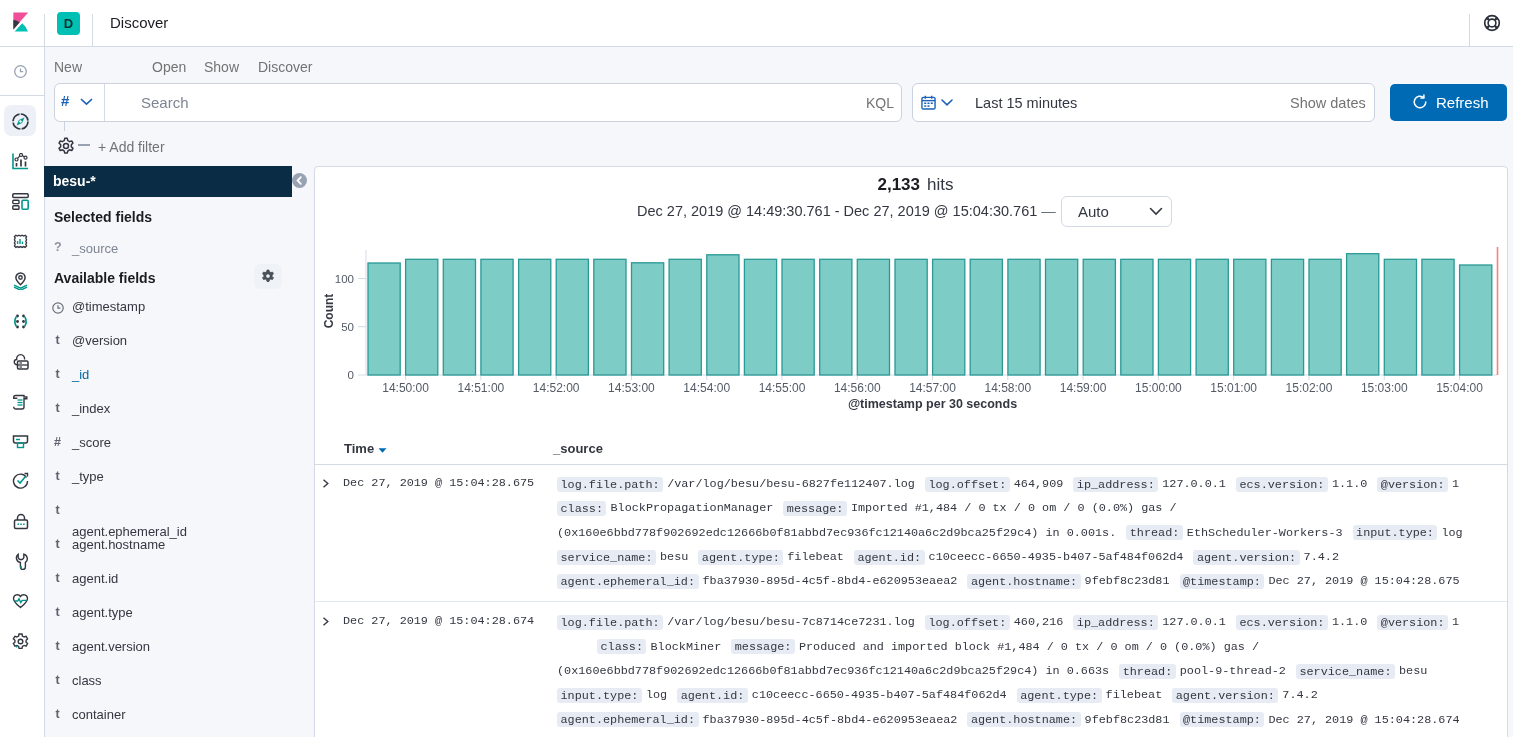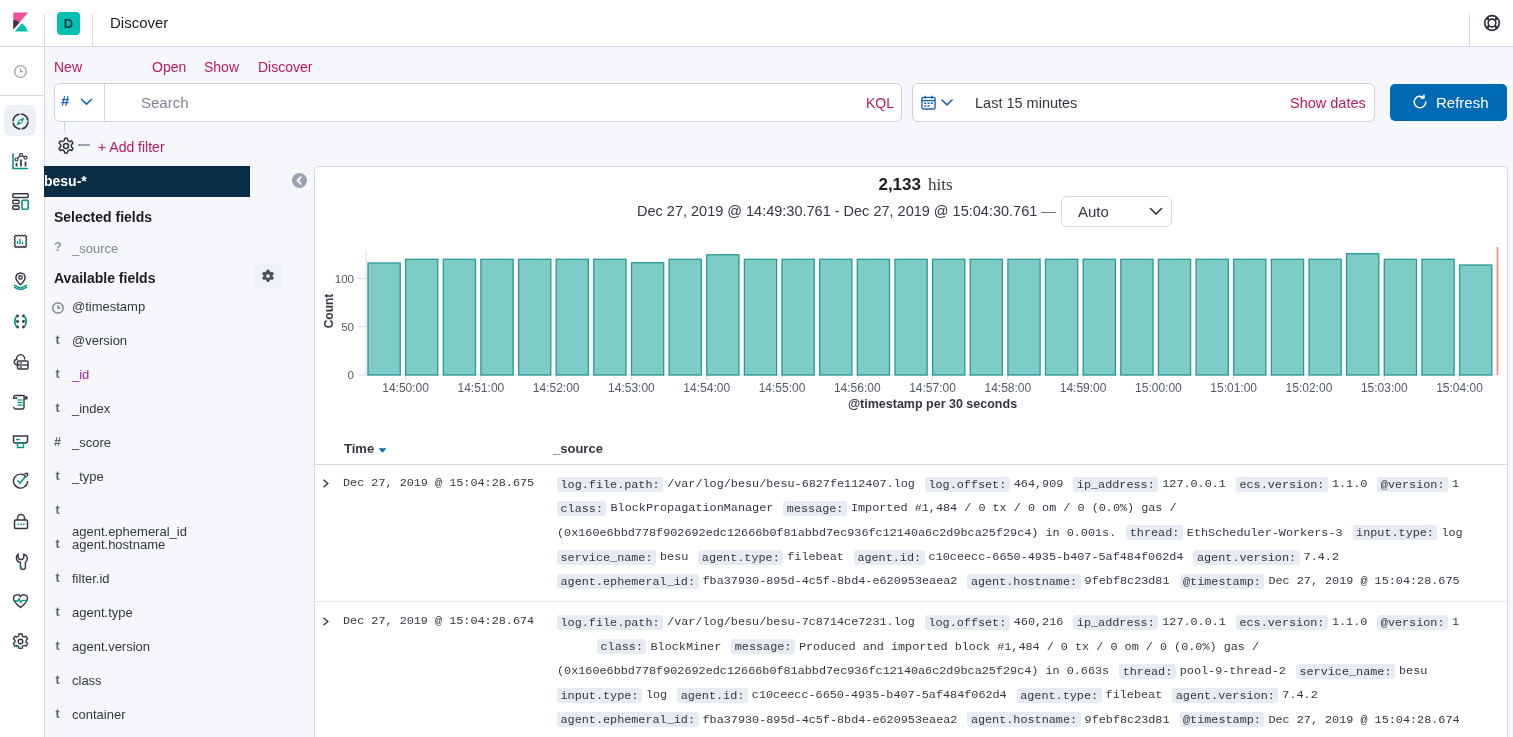--- a/index.html
+++ b/index.html
@@ -1,20 +1,20 @@
 <!DOCTYPE html>
 <html><head>
 <meta charset="utf-8">
 <style>
   * { margin:0; padding:0; box-sizing:border-box; }
   html,body { width:1513px; height:737px; overflow:hidden; background:#fff;
     font-family:"Liberation Sans", sans-serif; }
   .abs { position:absolute; }
   #page { position:relative; width:1513px; height:737px; }
-  .blue { color:#be185d; }
+  .blue { color:#737373; }
   svg { display:block; }
 </style>
 <style>
     .mono { font-family:"Liberation Mono", monospace; font-size:11.8px; color:#343741; white-space:nowrap; }
     .kb { background:#E7EBF3; border-radius:3px; padding:0.5px 3.5px; margin-right:4px; margin-left:6.5px; }
     .kb.first { margin-left:0; }
     .kv { margin-right:3.5px; }
   </style></head>
 <body>
 <div id="page">
@@ -199,21 +199,21 @@
   <div class="abs" style="left:1436px; top:94px; font-size:15px; color:#fff; font-weight:500;">Refresh</div>
 
   <div class="abs" style="left:64px; top:122px; width:1px; height:9px; background:#CBD1DE;"></div>
   <svg class="abs" style="left:57px; top:137px;" width="18" height="18" viewBox="0 0 16 16">
     <path fill="none" stroke="#343741" stroke-width="1.35" stroke-linejoin="round" d="M6.9 1.2 h2.2 l0.5 2 a5 5 0 0 1 1.5 0.9 l2-0.6 1.1 1.9 -1.5 1.5 a5 5 0 0 1 0 1.7 l1.5 1.5 -1.1 1.9 -2-0.6 a5 5 0 0 1-1.5 0.9 l-0.5 2 H6.9 l-0.5-2 a5 5 0 0 1-1.5-0.9 l-2 0.6 -1.1-1.9 1.5-1.5 a5 5 0 0 1 0-1.7 L1.8 5.4 l1.1-1.9 2 0.6 a5 5 0 0 1 1.5-0.9 z"></path>
     <circle cx="8" cy="8" r="2.2" fill="none" stroke="#343741" stroke-width="1.35"></circle>
   </svg>
   <div class="abs" style="left:78px; top:144px; width:12px; height:1.5px; background:#98A2B3;"></div>
   <div class="abs blue" style="left:98px; top:139px; font-size:14px;">+ Add filter</div>
 
-  <div class="abs" style="left:44px; top:166px; width:206px; height:31px; background:#0A2C44; color:#fff; font-size:14px; font-weight:bold; line-height:31px; ">besu-*</div>
+  <div class="abs" style="left:44px; top:166px; width:248px; height:31px; background:#0A2C44; color:#fff; font-size:14px; font-weight:bold; line-height:31px; padding-left:9px;">besu-*</div>
   <div class="abs" style="left:292px; top:173px; width:15px; height:15px; border-radius:50%; background:#98A2B3;"></div>
   <svg class="abs" style="left:295px; top:176px;" width="9" height="9" viewBox="0 0 9 9">
       <path d="M5.8 1.2 L2.6 4.5 L5.8 7.8" fill="none" stroke="#fff" stroke-width="1.8" stroke-linecap="round"></path>
     </svg>
 
   <div class="abs" style="left:54px; top:209px; font-size:14px; font-weight:bold; color:#1a1c21;">Selected fields</div>
   <div class="abs" style="left:54px; top:240px; font-size:12.5px; font-weight:bold; color:#8d93a1;">?</div>
   <div class="abs" style="left:72px; top:241px; font-size:13px; color:#7d8493;">_source</div>
   <div class="abs" style="left:54px; top:270px; font-size:14px; font-weight:bold; color:#1a1c21;text-align:center;">Available fields</div>
   <div class="abs" style="left:254px; top:264px; width:28px; height:25px; background:#EFF2F7; border-radius:6px;"></div>
@@ -222,47 +222,47 @@
     <circle cx="8" cy="8" r="2.1" fill="#EFF2F7" stroke="none"></circle>
   </svg>
   <div id="fields">
       <div class="abs" style="left: 72px; top: 299px; font-size: 13px; color: rgb(52, 55, 65);">@timestamp</div>
       <svg class="abs" style="left:52px;top:301.5px;" width="12" height="12" viewBox="0 0 12 12">
         <circle cx="6" cy="6" r="5.2" fill="none" stroke="#69707D" stroke-width="1.2"></circle>
         <path d="M6 3.2 V6.2 H8.4" fill="none" stroke="#69707D" stroke-width="1.2"></path>
       </svg>
       <div class="abs" style="left: 72px; top: 333px; font-size: 13px; color: rgb(52, 55, 65);">@version</div>
       <div class="abs" style="left: 53px; top: 333px; font-size: 12.5px; font-weight: bold; color: rgb(93, 100, 112); width: 9px; text-align: center;">t</div>
-      <div class="abs" style="left: 72px; top: 367px; font-size: 13px; color: #a21caf;">_id</div>
+      <div class="abs" style="left: 72px; top: 367px; font-size: 13px; color: #0369a1;">_id</div>
       <div class="abs" style="left: 53px; top: 367px; font-size: 12.5px; font-weight: bold; color: rgb(93, 100, 112); width: 9px; text-align: center;">t</div>
       <div class="abs" style="left: 72px; top: 401px; font-size: 13px; color: rgb(52, 55, 65);">_index</div>
       <div class="abs" style="left: 53px; top: 401px; font-size: 12.5px; font-weight: bold; color: rgb(93, 100, 112); width: 9px; text-align: center;">t</div>
       <div class="abs" style="left: 72px; top: 435px; font-size: 13px; color: rgb(52, 55, 65);">_score</div>
       <div class="abs" style="left: 53px; top: 435px; font-size: 12.5px; font-weight: bold; color: rgb(93, 100, 112); width: 9px; text-align: center;">#</div>
       <div class="abs" style="left: 72px; top: 469px; font-size: 13px; color: rgb(52, 55, 65);">_type</div>
       <div class="abs" style="left: 53px; top: 469px; font-size: 12.5px; font-weight: bold; color: rgb(93, 100, 112); width: 9px; text-align: center;">t</div>
       <div class="abs" style="left: 72px; top: 524px; font-size: 13px; color: rgb(52, 55, 65);">agent.ephemeral_id</div>
       <div class="abs" style="left: 53px; top: 503px; font-size: 12.5px; font-weight: bold; color: rgb(93, 100, 112); width: 9px; text-align: center;">t</div>
       <div class="abs" style="left: 72px; top: 537px; font-size: 13px; color: rgb(52, 55, 65);">agent.hostname</div>
       <div class="abs" style="left: 53px; top: 537px; font-size: 12.5px; font-weight: bold; color: rgb(93, 100, 112); width: 9px; text-align: center;">t</div>
-      <div class="abs" style="left: 72px; top: 571px; font-size: 13px; color: rgb(52, 55, 65);">filter.id</div>
+      <div class="abs" style="left: 72px; top: 571px; font-size: 13px; color: rgb(52, 55, 65);">agent.id</div>
       <div class="abs" style="left: 53px; top: 571px; font-size: 12.5px; font-weight: bold; color: rgb(93, 100, 112); width: 9px; text-align: center;">t</div>
       <div class="abs" style="left: 72px; top: 605px; font-size: 13px; color: rgb(52, 55, 65);">agent.type</div>
       <div class="abs" style="left: 53px; top: 605px; font-size: 12.5px; font-weight: bold; color: rgb(93, 100, 112); width: 9px; text-align: center;">t</div>
       <div class="abs" style="left: 72px; top: 639px; font-size: 13px; color: rgb(52, 55, 65);">agent.version</div>
       <div class="abs" style="left: 53px; top: 639px; font-size: 12.5px; font-weight: bold; color: rgb(93, 100, 112); width: 9px; text-align: center;">t</div>
       <div class="abs" style="left: 72px; top: 673px; font-size: 13px; color: rgb(52, 55, 65);">class</div>
       <div class="abs" style="left: 53px; top: 673px; font-size: 12.5px; font-weight: bold; color: rgb(93, 100, 112); width: 9px; text-align: center;">t</div>
       <div class="abs" style="left: 72px; top: 707px; font-size: 13px; color: rgb(52, 55, 65);">container</div>
       <div class="abs" style="left: 53px; top: 707px; font-size: 12.5px; font-weight: bold; color: rgb(93, 100, 112); width: 9px; text-align: center;">t</div>
     </div>
 
   <div class="abs" style="left:314px; top:166px; width:1194px; height:580px; background:#fff; border:1px solid #D3DAE6; border-radius:4px;"></div>
 
-  <div class="abs" style="left:314px; top:175px; width:1194px; text-align:center; font-size:17px; color:#1a1c21; text-indent:9px;"><b>2,133</b><span style="display:inline-block;width:7px;"></span><span style="color:#343741;font-family:Liberation Serif, serif;">hits</span></div>
+  <div class="abs" style="left:314px; top:175px; width:1194px; text-align:center; font-size:17px; color:#1a1c21; text-indent:9px;"><b>2,133</b><span style="display:inline-block;width:7px;"></span><span style="color:#343741;">hits</span></div>
   <div class="abs" style="left:637px; top:203px; font-size:14.5px; color:#343741;">Dec 27, 2019 @ 14:49:30.761 - Dec 27, 2019 @ 15:04:30.761 <span style="color:#69707D;">—</span></div>
   <div class="abs" style="left:1061px; top:196px; width:111px; height:31px; background:#fff; border:1px solid #D3DAE6; border-radius:6px;"></div>
   <div class="abs" style="left:1078px; top:203px; font-size:15px; color:#343741;">Auto</div>
   <svg class="abs" style="left:1149px; top:207px;" width="14" height="9" viewBox="0 0 14 9">
       <path d="M1.5 1.5 L7 7 L12.5 1.5" fill="none" stroke="#343741" stroke-width="1.6" stroke-linecap="round"></path>
     </svg>
 
   <svg id="chart" class="abs" style="left:314px; top:166px;" width="1194" height="260" viewBox="0 0 1194 260">
       <line x1="52" y1="84" x2="52" y2="209" stroke="#D6DBE4" stroke-width="1"></line>
       <line x1="44" y1="112.5" x2="52" y2="112.5" stroke="#D6DBE4" stroke-width="1"></line>

